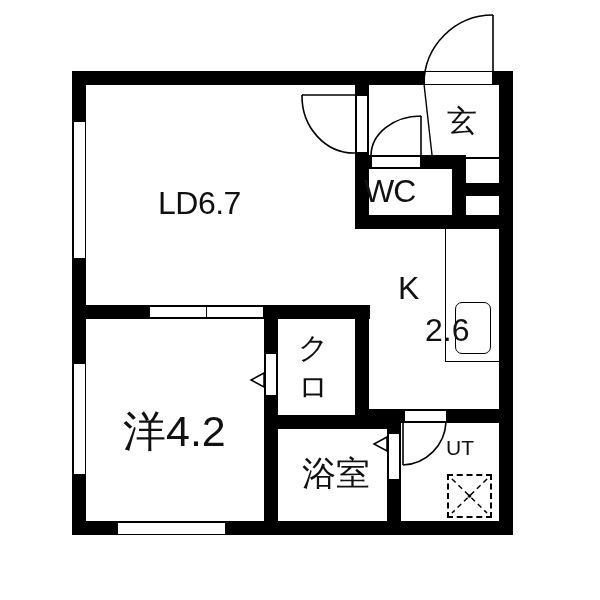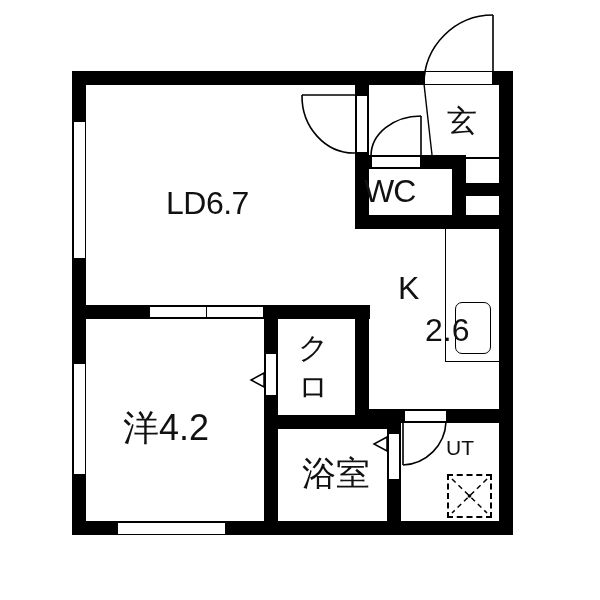--- a/index.html
+++ b/index.html
@@ -86,26 +86,26 @@
 
     <polygon points="264,373 251,380 264,387" fill="#fff" stroke="#000" stroke-width="1.5"></polygon>
 
     <polygon points="387,437 374,444 387,451" fill="#fff" stroke="#000" stroke-width="1.5"></polygon>
 
     <line x1="452" y1="479" x2="487" y2="513" stroke="#000" stroke-width="1.5" stroke-dasharray="5 4"></line>
     <line x1="487" y1="479" x2="452" y2="513" stroke="#000" stroke-width="1.5" stroke-dasharray="5 4"></line>
     <circle cx="469.5" cy="496" r="1.8" fill="#000"></circle>
   </svg>
 
-  <div class="lbl" style="left:166px;top:187px;font-size:32px;letter-spacing:-0.5px;text-align:center;">LD6.7</div>
+  <div class="lbl" style="left:158px;top:187px;font-size:32px;letter-spacing:-0.5px;text-align:center;">LD6.7</div>
 
   <div class="lbl" style="left:398px;top:272px;font-size:32px;">K</div>
   <div class="lbl" style="left:381px;top:314px;font-size:32px;margin-left:44px;">2.6</div>
 
-  <div class="lbl" style="left:123px;top:410px;font-size:36px;">洋4.2</div>
+  <div class="lbl" style="left:123px;top:410px;font-size:43px;">洋4.2</div>
 
   <div class="lbl" style="left:298px;top:333px;font-size:30px;">ク</div>
   <div class="lbl" style="left:298px;top:372px;font-size:30px;">ロ</div>
 
   <div class="lbl" style="left:302px;top:456px;font-size:34px;">浴室</div>
 
   <div class="lbl" style="left:446px;top:437px;font-size:21px;">UT</div>
 
   <div class="lbl" style="left:364px;top:175px;font-size:32px;letter-spacing:-1px;">WC</div>
 

